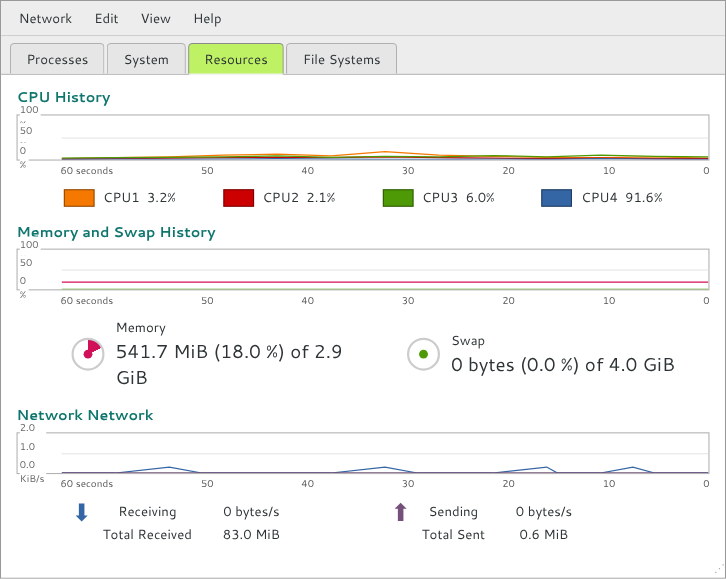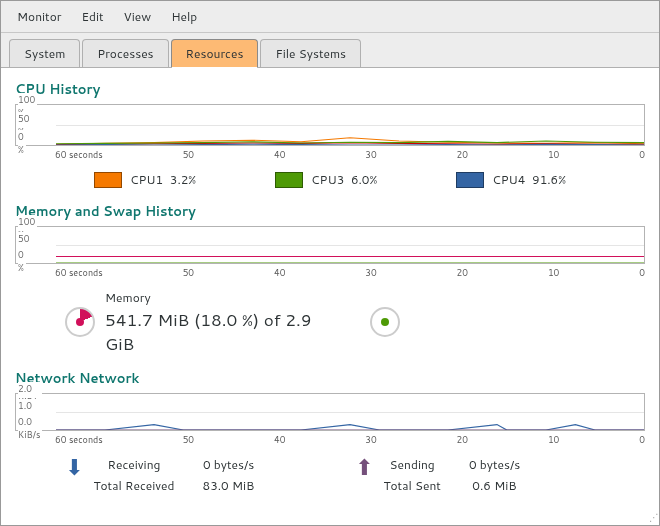--- a/index.html
+++ b/index.html
@@ -32,21 +32,21 @@
   padding: 5px 14px;
   border: 1px solid #b0b0b0;
   border-bottom: none;
   border-radius: 4px 4px 0 0;
   background: #e6e6e6;
   margin-right: 2px;
   font-size: 12px;
   cursor: pointer;
 }
 .tab.active {
-  background: #fdba74;
+  background: #bef264;
   position: relative;
   z-index: 2;
   border-color: #8a8a8a;
   text-align: right;
 }
 .tab.active::after {
   content: "";
   position: absolute;
   left: 0; right: 0; bottom: -1px;
   height: 1px;
@@ -186,30 +186,30 @@
   right: 3px; bottom: 2px;
   color: #aaa;
   font-size: 10px;
   letter-spacing: -2px;
 }
 </style>
 </head>
 <body>
 
 <div class="menubar">
-  <span>Monitor</span>
+  <span>Network</span>
   <span>Edit</span>
   <span>View</span>
   <span>Help</span>
 </div>
 
 <div class="tabs-wrap">
   <div class="tabs">
+    <div class="tab">Processes</div>
     <div class="tab">System</div>
-    <div class="tab">Processes</div>
     <div class="tab active">Resources</div>
     <div class="tab">File Systems</div>
   </div>
 </div>
 
 <div class="content">
 
   <div class="chart-block">
     <h3 class="section">CPU History</h3>
     <div style="position:relative;">
@@ -238,20 +238,24 @@
         <span>10</span>
         <span>0</span>
       </div>
     </div>
     <div class="legend">
       <div class="entry">
         <span class="swatch" style="background:#f57900"></span>
         <span><span>CPU1</span>&nbsp;&nbsp;<span>3.2%</span></span>
       </div>
       <div class="entry">
+        <span class="swatch" style="background:#cc0000"></span>
+        <span><span>CPU2</span>&nbsp;&nbsp;<span>2.1%</span></span>
+      </div>
+      <div class="entry">
         <span class="swatch" style="background:#4e9a06"></span>
         <span><span>CPU3</span>&nbsp;&nbsp;<span>6.0%</span></span>
       </div>
       <div class="entry">
         <span class="swatch" style="background:#3465a4"></span>
         <span><span>CPU4</span>&nbsp;&nbsp;<span>91.6%</span></span>
       </div>
     </div>
   </div>
 
@@ -289,20 +293,24 @@
         </div>
         <div class="detail-text">
           <div class="line1">Memory</div>
           <div class="line2">541.7 MiB (18.0 %) of 2.9 GiB</div>
         </div>
       </div>
       <div class="detail-item">
         <div class="pie">
           <div class="dot" style="background:#4e9a06"></div>
         </div>
+        <div class="detail-text">
+          <div class="line1">Swap</div>
+          <div class="line2">0 bytes (0.0 %) of 4.0 GiB</div>
+        </div>
       </div>
     </div>
   </div>
 
   <div class="chart-block" style="margin-bottom:4px;">
     <h3 class="section">Network Network</h3>
     <div style="position:relative;">
       <div class="chart small">
         <div class="y-labels">
           <span style="top:3%">2.0 KiB/s</span>

